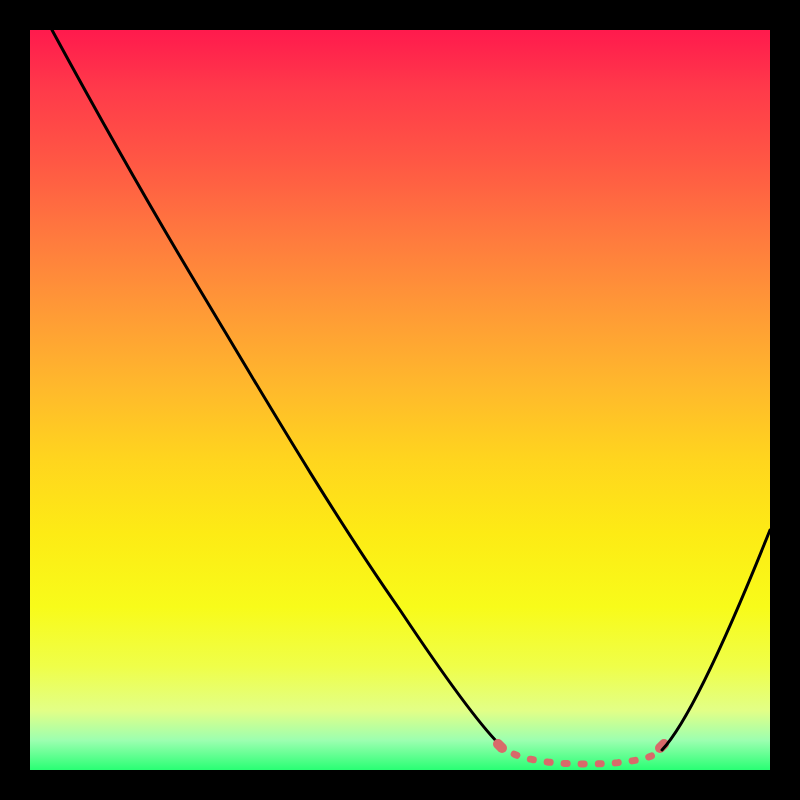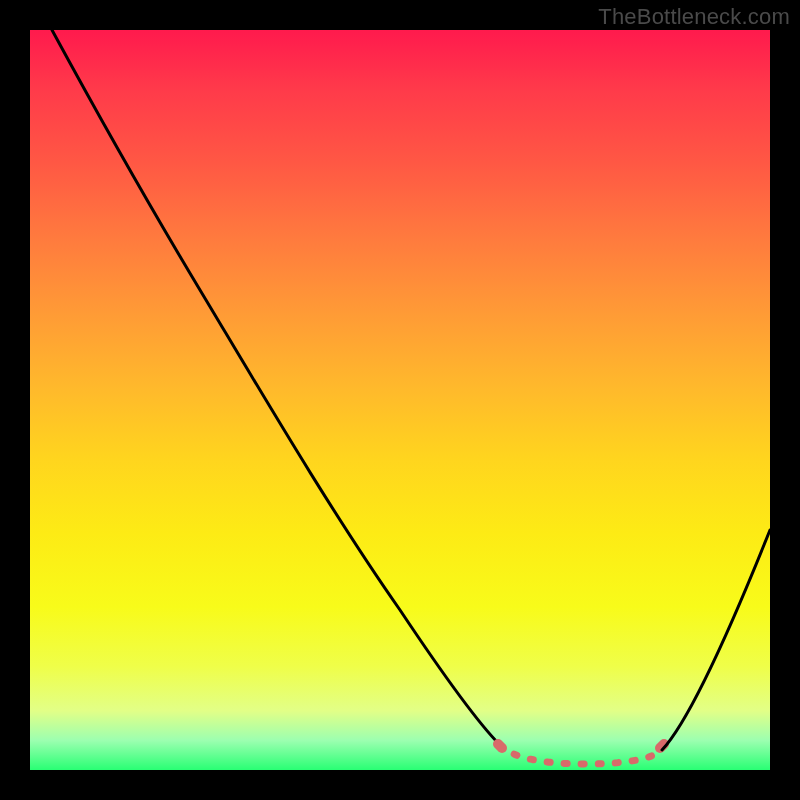--- a/index.html
+++ b/index.html
@@ -80,14 +80,13 @@
                Q 624 726, 632 720" fill="none" stroke="#d86a6a" stroke-width="7" stroke-linecap="round" stroke-dasharray="3 14"></path>
       <path d="M 468 714 L 472 718" stroke="#d86a6a" stroke-width="10" stroke-linecap="round"></path>
       <path d="M 630 718 L 634 714" stroke="#d86a6a" stroke-width="10" stroke-linecap="round"></path>
 
       <path d="M 632 720
                C 660 690, 700 600, 740 500" fill="none" stroke="#000" stroke-width="3" stroke-linecap="round"></path>
     </svg>
 
   </div>
 
-  <div class="watermark">TheBottleneck.com</div>
 </div>
 
 </body></html>

